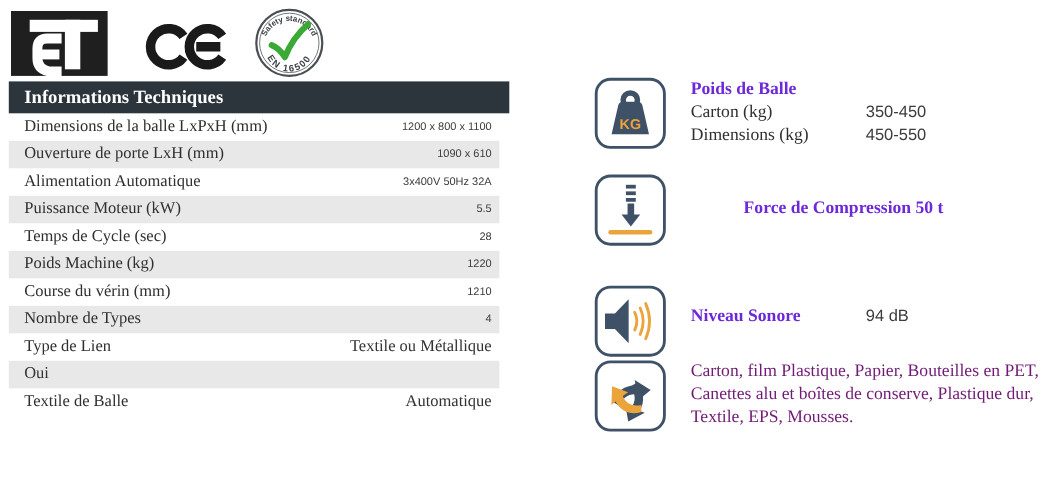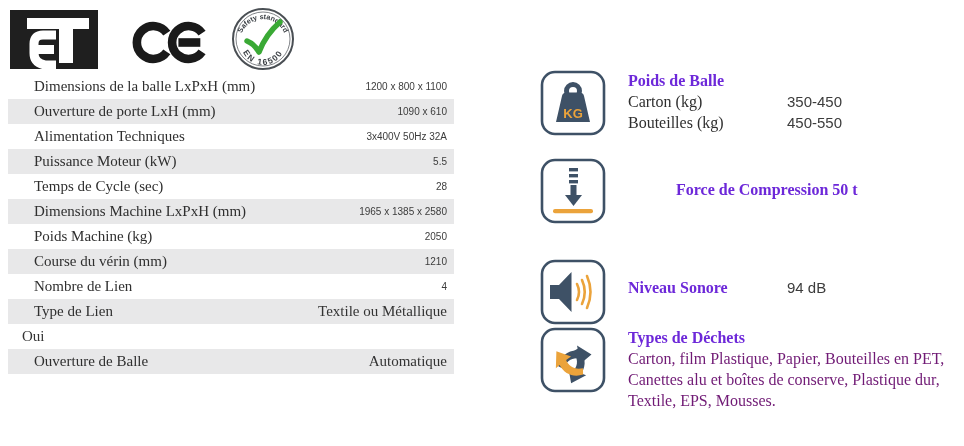--- a/index.html
+++ b/index.html
@@ -13,21 +13,21 @@
   .badge-logo{position:absolute;left:230px;top:6px;}
 
   
   .spec-table{position:absolute;left:8px;top:74px;width:455px;}
   .thead{background:#2c353c;color:#ffffff;height:29px;line-height:29px;
          font-weight:bold;font-size:17px;padding-left:14px;box-sizing:border-box;}
   .rows{width:446px;}
   .trow{display:flex;justify-content:space-between;align-items:center;
         height:25px;padding:0 7px 0 14px;box-sizing:border-box;font-size:15px;}
   .rows .trow:nth-child(even){background:#e8e8e9;}
-  .lbl{white-space:nowrap;color:#2f2f2f;margin-left:12px;}
+  .lbl{white-space:nowrap;color:#2f2f2f;}
   .val{white-space:nowrap;color:#333333;}
   .val.num{font-family:"Liberation Sans",sans-serif;font-size:10px;color:#3c3c3c;}
 
   
   .features{position:absolute;left:540px;top:70px;width:424px;}
   .feature{position:absolute;left:0;display:flex;gap:22px;align-items:flex-start;}
   .ficon{flex:0 0 66px;}
   .ftext{font-size:16px;line-height:21px;width:336px;}
   .ftitle{font-weight:bold;color:#6d28d9;}
   .frow{display:grid;grid-template-columns:159px auto;}
@@ -66,66 +66,63 @@
       <textPath href="#arcTop" startOffset="50%" text-anchor="middle">Safety standard</textPath>
     </text>
     <text font-size="8.5" font-family="Liberation Sans, sans-serif" fill="#3c4146" font-weight="bold" letter-spacing="1.5">
       <textPath href="#arcBot" startOffset="50%" text-anchor="middle">EN 16500</textPath>
     </text>
     <path d="M17 35 C22 37 26 41 29 46 C34 33 42 23 50 16" fill="none" stroke="#3aa935" stroke-width="5.5" stroke-linecap="round" stroke-linejoin="round"></path>
   </svg>
 </div>
 
 <div class="spec-table">
+  <div class="thead">Informations Techniques</div>
   <div class="rows">
     <div class="trow">
         <span class="lbl">Dimensions de la balle  LxPxH (mm)</span>
         <span class="val num">1200 x 800 x 1100</span>
       </div>
     <div class="trow">
         <span class="lbl">Ouverture de porte LxH (mm)</span>
         <span class="val num">1090 x 610</span>
       </div>
     <div class="trow">
-        <span class="lbl">Alimentation Techniques</span>
+        <span class="lbl">Alimentation Automatique</span>
         <span class="val num">3x400V 50Hz 32A</span>
       </div>
     <div class="trow">
         <span class="lbl">Puissance Moteur (kW)</span>
         <span class="val num">5.5</span>
       </div>
     <div class="trow">
         <span class="lbl">Temps de Cycle (sec)</span>
         <span class="val num">28</span>
       </div>
     <div class="trow">
-        <span class="lbl">Dimensions Machine LxPxH (mm)</span>
-        <span class="val num">1965 x 1385 x 2580</span>
-      </div>
-    <div class="trow">
         <span class="lbl">Poids Machine (kg)</span>
-        <span class="val num">2050</span>
+        <span class="val num">1220</span>
       </div>
     <div class="trow">
         <span class="lbl">Course du vérin (mm)</span>
         <span class="val num">1210</span>
       </div>
     <div class="trow">
-        <span class="lbl">Nombre de Lien</span>
+        <span class="lbl">Nombre de Types</span>
         <span class="val num">4</span>
       </div>
     <div class="trow">
         <span class="lbl">Type de Lien</span>
         <span class="val">Textile ou Métallique</span>
       </div>
     <div class="trow">
         <span class="val">Oui</span>
       </div>
     <div class="trow">
-        <span class="lbl">Ouverture de  Balle</span>
+        <span class="lbl">Textile de  Balle</span>
         <span class="val">Automatique</span>
       </div>
   </div>
 </div>
 
 <div class="features">
 
   <div class="feature" style="top:0px">
     <svg class="ficon" width="66" height="66" viewBox="0 0 66 66">
       <rect x="2" y="2" width="62" height="62" rx="13" fill="#ffffff" stroke="#3e5166" stroke-width="2.6"></rect>
@@ -133,21 +130,21 @@
       <path d="M16 52 L22 26 Q22.7 22.5 26.3 22.5 L39.7 22.5 Q43.3 22.5 44 26 L50 52 Z" fill="#3e5166"></path>
       <text x="33" y="47.5" text-anchor="middle" font-family="Liberation Sans, sans-serif" font-weight="bold" font-size="13" fill="#eba33b">KG</text>
     </svg>
     <div class="ftext">
       <div class="ftitle">Poids de Balle</div>
       <div class="frow">
         <span>Carton (kg)</span>
         <span class="num-val">350-450</span>
       </div>
       <div class="frow">
-        <span>Bouteilles (kg)</span>
+        <span>Dimensions (kg)</span>
         <span class="num-val">450-550</span>
       </div>
     </div>
   </div>
 
   <div class="feature" style="top:88px">
     <svg class="ficon" width="66" height="66" viewBox="0 0 66 66">
       <rect x="2" y="2" width="62" height="62" rx="13" fill="#ffffff" stroke="#3e5166" stroke-width="2.6"></rect>
       <rect x="29" y="10" width="9" height="3.4" fill="#3e5166"></rect>
       <rect x="29" y="16" width="9" height="3.4" fill="#3e5166"></rect>
@@ -183,18 +180,17 @@
       <defs>
         <path id="recArrow" d="M-15 3 C-13 -7 -5 -13 5 -12.5 L4 -17.5 L18.5 -8.5 L6.5 1.5 L6 -4.5 C-1 -5.5 -7 -2 -9.5 6 Z"></path>
       </defs>
       <g transform="translate(33,36)">
         <use href="#recArrow" transform="rotate(0)" fill="#3e5166"></use>
         <use href="#recArrow" transform="rotate(120)" fill="#3e5166"></use>
         <use href="#recArrow" transform="rotate(240)" fill="#eba33b"></use>
       </g>
     </svg>
     <div class="ftext">
-      <div class="ftitle">Types de Déchets</div>
       <div class="fdesc">Carton, film Plastique, Papier, Bouteilles en PET, Canettes alu et boîtes de conserve, Plastique dur, Textile, EPS, Mousses.</div>
     </div>
   </div>
 
 </div>
 
 </body></html>

